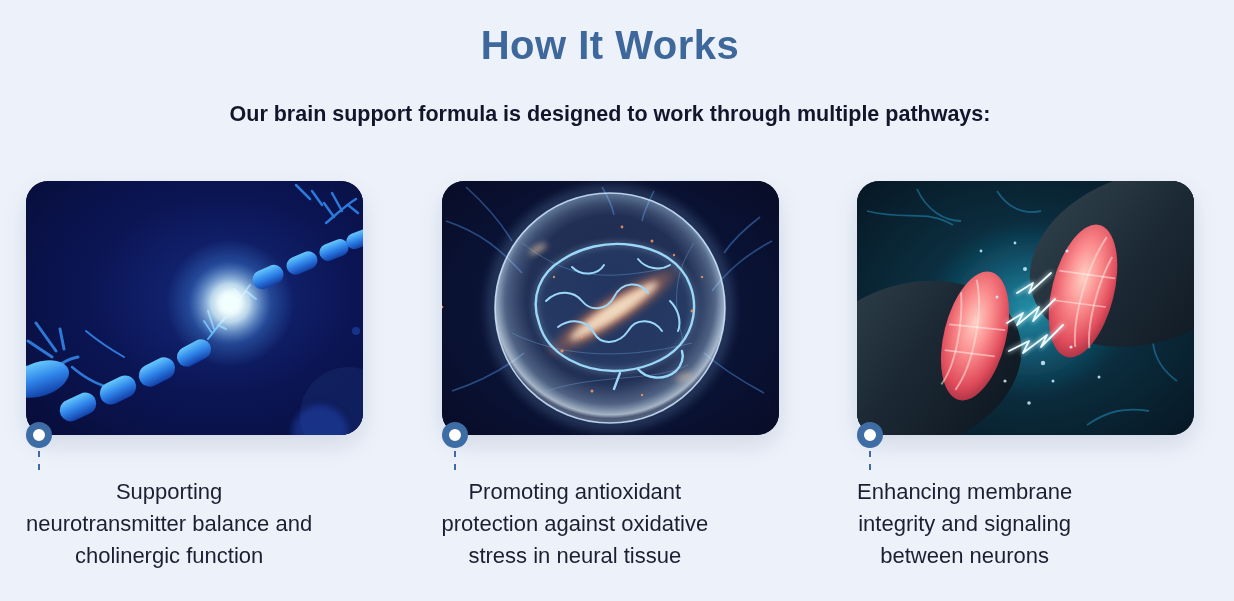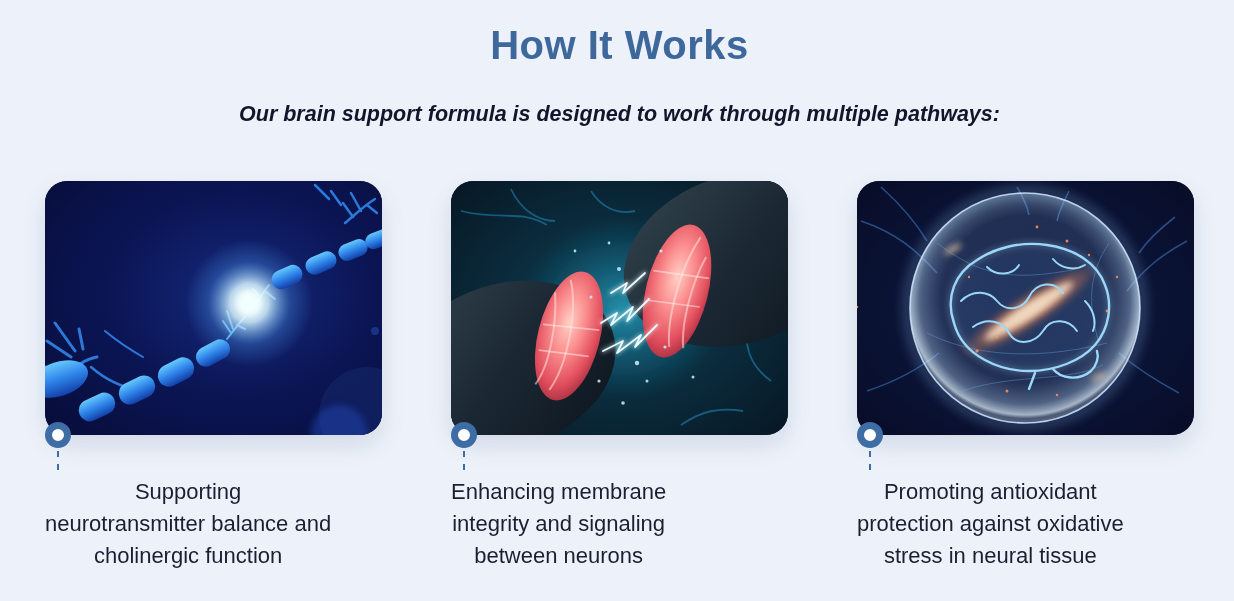--- a/index.html
+++ b/index.html
@@ -8,31 +8,30 @@
     --body-text:#1e1e32;
     --connector:#3e6ca5;
   }
   *{box-sizing:border-box;}
   html,body{margin:0;padding:0;}
   body{
     width:1234px;height:601px;overflow:hidden;
     background:var(--page-background);
     font-family:"Liberation Sans","DejaVu Sans",sans-serif;
   }
-  .section{width:1234px;height:601px;padding:20px 40px 0 45px;}
+  .section{width:1234px;height:601px;padding:20px 40px 0 26px;}
   .section-title{
     margin:0;text-align:center;
     font-size:40px;line-height:50px;font-weight:800;
     color:var(--title);letter-spacing:.5px;
   }
   .section-subtitle{
     margin:30px 0 0 0;text-align:center;
     font-size:21.5px;line-height:29px;font-weight:700;
     color:#14142b;
-    font-style:italic;
   }
   .cards{
     margin-top:52px;
     display:flex;justify-content:space-between;align-items:flex-start;
   }
   .card{width:337px;display:flex;flex-direction:column;align-items:flex-start;}
   .card-image{
     width:337px;height:254px;border-radius:22px;overflow:hidden;
     box-shadow:0 10px 24px rgba(20,40,90,.12);
     background:#0a1440;
@@ -141,20 +140,107 @@
           </g>
         </svg>
       </div>
       <div class="connector">
         <span class="connector-dot"></span>
         <span class="connector-dash"></span>
       </div>
       <p class="card-caption">Supporting
 neurotransmitter balance and
 cholinergic function</p>
+    </div>
+
+    <div class="card">
+      <div class="card-image" aria-label="brain-in-glowing-sphere-illustration">
+        <svg viewBox="0 0 337 254" preserveAspectRatio="none">
+          <defs>
+            <radialGradient id="g2bg" cx="50%" cy="50%" r="75%">
+              <stop offset="0%" stop-color="#101c46"></stop>
+              <stop offset="60%" stop-color="#0a1233"></stop>
+              <stop offset="100%" stop-color="#070b24"></stop>
+            </radialGradient>
+            <radialGradient id="g2sph" cx="50%" cy="46%" r="52%">
+              <stop offset="0%" stop-color="#9cc8f5" stop-opacity=".10"></stop>
+              <stop offset="70%" stop-color="#9cc8f5" stop-opacity=".15"></stop>
+              <stop offset="88%" stop-color="#bfe2ff" stop-opacity=".38"></stop>
+              <stop offset="97%" stop-color="#e6f5ff" stop-opacity=".70"></stop>
+              <stop offset="100%" stop-color="#eaf7ff" stop-opacity=".25"></stop>
+            </radialGradient>
+            <radialGradient id="g2or">
+              <stop offset="0%" stop-color="#ffd9b0" stop-opacity=".95"></stop>
+              <stop offset="40%" stop-color="#ff9050" stop-opacity=".75"></stop>
+              <stop offset="100%" stop-color="#ff7030" stop-opacity="0"></stop>
+            </radialGradient>
+            <filter id="g2b3" x="-80%" y="-80%" width="260%" height="260%">
+                <feGaussianBlur stdDeviation="3"></feGaussianBlur>
+              </filter>
+            <filter id="g2b6" x="-80%" y="-80%" width="260%" height="260%">
+                <feGaussianBlur stdDeviation="6"></feGaussianBlur>
+              </filter>
+          </defs>
+          <rect width="337" height="254" fill="url(#g2bg)"></rect>
+          <g stroke="#335f9e" stroke-width="1.6" opacity=".75" fill="none">
+            <path d="M4,40 C40,52 60,70 80,92"></path>
+            <path d="M24,6 C44,24 58,40 70,60"></path>
+            <path d="M330,60 C300,76 284,92 270,110 M318,36 C300,50 290,60 282,72"></path>
+            <path d="M10,210 C40,200 62,188 82,172"></path>
+            <path d="M322,212 C296,198 278,186 262,172"></path>
+            <path d="M160,6 C166,16 170,24 172,34 M212,10 C206,22 202,30 200,40"></path>
+          </g>
+          <circle cx="168" cy="127" r="117" fill="none" stroke="#8fc2f2" stroke-width="9" opacity=".3" filter="url(#g2b6)"></circle>
+          <circle cx="168" cy="127" r="115" fill="url(#g2sph)"></circle>
+          <circle cx="168" cy="127" r="115" fill="none" stroke="#cfe8ff" stroke-width="1.6" opacity=".85"></circle>
+          <g stroke="#6ea6dd" stroke-width="1" opacity=".4" fill="none">
+            <path d="M80,62 C120,92 150,102 220,88"></path>
+            <path d="M70,152 C110,172 170,182 250,162"></path>
+            <path d="M100,212 C150,192 210,202 246,184"></path>
+            <path d="M252,62 C232,92 230,122 242,162"></path>
+          </g>
+          <g transform="rotate(-33 172 130)">
+            <ellipse cx="172" cy="130" rx="82" ry="17" fill="url(#g2or)" filter="url(#g2b3)"></ellipse>
+            <ellipse cx="172" cy="130" rx="52" ry="7" fill="#ffe2c2" opacity=".9" filter="url(#g2b3)"></ellipse>
+          </g>
+          <g stroke="#bfe9ff" stroke-width="5" fill="none" opacity=".25" filter="url(#g2b3)">
+            <path d="M97,142 C88,116 98,92 120,79 C138,67 164,60 190,64 C218,68 240,82 248,104 C256,124 252,148 238,164 C224,180 198,190 172,190 C144,190 106,176 97,142 Z"></path>
+          </g>
+          <g stroke="#9bd7f8" stroke-width="2.4" fill="rgba(90,160,230,0.08)" stroke-linecap="round" stroke-linejoin="round">
+            <path d="M97,142 C88,116 98,92 120,79 C138,67 164,60 190,64 C218,68 240,82 248,104 C256,124 252,148 238,164 C224,180 198,190 172,190 C144,190 106,176 97,142 Z"></path>
+            <path d="M196,188 C204,198 222,200 234,190 C240,184 242,176 240,170" fill="none"></path>
+            <path d="M178,192 L172,208" fill="none"></path>
+            <path d="M104,120 C116,108 132,110 140,120 C150,132 166,128 172,116 C180,100 198,100 206,112" fill="none" stroke-width="2"></path>
+            <path d="M116,146 C130,136 146,140 152,152 C160,166 178,162 186,150 C194,136 212,138 220,150" fill="none" stroke-width="2"></path>
+            <path d="M130,86 C140,96 156,94 162,84 M196,78 C204,88 218,90 228,84 M228,120 C236,128 240,140 236,150" fill="none" stroke-width="2"></path>
+          </g>
+          <g fill="#ff9558" opacity=".85">
+            <circle cx="120" cy="170" r="1.6"></circle>
+              <circle cx="140" cy="156" r="1.3"></circle>
+              <circle cx="210" cy="60" r="1.5"></circle>
+            <circle cx="232" cy="74" r="1.2"></circle>
+              <circle cx="250" cy="130" r="1.4"></circle>
+              <circle cx="112" cy="96" r="1.2"></circle>
+            <circle cx="150" cy="210" r="1.5"></circle>
+              <circle cx="200" cy="214" r="1.2"></circle>
+              <circle cx="80,126" cy="126" r="1.3"></circle>
+            <circle cx="260" cy="96" r="1.2"></circle>
+              <circle cx="180" cy="46" r="1.4"></circle>
+          </g>
+          <ellipse cx="96" cy="68" rx="10" ry="3" fill="#ffd9ae" opacity=".7" transform="rotate(-30 96 68)" filter="url(#g2b3)"></ellipse>
+          <ellipse cx="242" cy="196" rx="9" ry="3" fill="#ffd9ae" opacity=".55" transform="rotate(-20 242 196)" filter="url(#g2b3)"></ellipse>
+        </svg>
+      </div>
+      <div class="connector">
+        <span class="connector-dot"></span>
+        <span class="connector-dash"></span>
+      </div>
+      <p class="card-caption">Promoting antioxidant
+protection against oxidative
+stress in neural tissue</p>
     </div>
 
     <div class="card">
       <div class="card-image" aria-label="synapse-between-neurons-illustration">
         <svg viewBox="0 0 337 254" preserveAspectRatio="none">
           <defs>
             <radialGradient id="g3bg" cx="50%" cy="50%" r="75%">
               <stop offset="0%" stop-color="#0e4257"></stop>
               <stop offset="55%" stop-color="#0a2838"></stop>
               <stop offset="100%" stop-color="#061420"></stop>
@@ -234,101 +320,14 @@
       </div>
       <div class="connector">
         <span class="connector-dot"></span>
         <span class="connector-dash"></span>
       </div>
       <p class="card-caption">Enhancing membrane
 integrity and signaling
 between neurons</p>
     </div>
 
-    <div class="card">
-      <div class="card-image" aria-label="brain-in-glowing-sphere-illustration">
-        <svg viewBox="0 0 337 254" preserveAspectRatio="none">
-          <defs>
-            <radialGradient id="g2bg" cx="50%" cy="50%" r="75%">
-              <stop offset="0%" stop-color="#101c46"></stop>
-              <stop offset="60%" stop-color="#0a1233"></stop>
-              <stop offset="100%" stop-color="#070b24"></stop>
-            </radialGradient>
-            <radialGradient id="g2sph" cx="50%" cy="46%" r="52%">
-              <stop offset="0%" stop-color="#9cc8f5" stop-opacity=".10"></stop>
-              <stop offset="70%" stop-color="#9cc8f5" stop-opacity=".15"></stop>
-              <stop offset="88%" stop-color="#bfe2ff" stop-opacity=".38"></stop>
-              <stop offset="97%" stop-color="#e6f5ff" stop-opacity=".70"></stop>
-              <stop offset="100%" stop-color="#eaf7ff" stop-opacity=".25"></stop>
-            </radialGradient>
-            <radialGradient id="g2or">
-              <stop offset="0%" stop-color="#ffd9b0" stop-opacity=".95"></stop>
-              <stop offset="40%" stop-color="#ff9050" stop-opacity=".75"></stop>
-              <stop offset="100%" stop-color="#ff7030" stop-opacity="0"></stop>
-            </radialGradient>
-            <filter id="g2b3" x="-80%" y="-80%" width="260%" height="260%">
-                <feGaussianBlur stdDeviation="3"></feGaussianBlur>
-              </filter>
-            <filter id="g2b6" x="-80%" y="-80%" width="260%" height="260%">
-                <feGaussianBlur stdDeviation="6"></feGaussianBlur>
-              </filter>
-          </defs>
-          <rect width="337" height="254" fill="url(#g2bg)"></rect>
-          <g stroke="#335f9e" stroke-width="1.6" opacity=".75" fill="none">
-            <path d="M4,40 C40,52 60,70 80,92"></path>
-            <path d="M24,6 C44,24 58,40 70,60"></path>
-            <path d="M330,60 C300,76 284,92 270,110 M318,36 C300,50 290,60 282,72"></path>
-            <path d="M10,210 C40,200 62,188 82,172"></path>
-            <path d="M322,212 C296,198 278,186 262,172"></path>
-            <path d="M160,6 C166,16 170,24 172,34 M212,10 C206,22 202,30 200,40"></path>
-          </g>
-          <circle cx="168" cy="127" r="117" fill="none" stroke="#8fc2f2" stroke-width="9" opacity=".3" filter="url(#g2b6)"></circle>
-          <circle cx="168" cy="127" r="115" fill="url(#g2sph)"></circle>
-          <circle cx="168" cy="127" r="115" fill="none" stroke="#cfe8ff" stroke-width="1.6" opacity=".85"></circle>
-          <g stroke="#6ea6dd" stroke-width="1" opacity=".4" fill="none">
-            <path d="M80,62 C120,92 150,102 220,88"></path>
-            <path d="M70,152 C110,172 170,182 250,162"></path>
-            <path d="M100,212 C150,192 210,202 246,184"></path>
-            <path d="M252,62 C232,92 230,122 242,162"></path>
-          </g>
-          <g transform="rotate(-33 172 130)">
-            <ellipse cx="172" cy="130" rx="82" ry="17" fill="url(#g2or)" filter="url(#g2b3)"></ellipse>
-            <ellipse cx="172" cy="130" rx="52" ry="7" fill="#ffe2c2" opacity=".9" filter="url(#g2b3)"></ellipse>
-          </g>
-          <g stroke="#bfe9ff" stroke-width="5" fill="none" opacity=".25" filter="url(#g2b3)">
-            <path d="M97,142 C88,116 98,92 120,79 C138,67 164,60 190,64 C218,68 240,82 248,104 C256,124 252,148 238,164 C224,180 198,190 172,190 C144,190 106,176 97,142 Z"></path>
-          </g>
-          <g stroke="#9bd7f8" stroke-width="2.4" fill="rgba(90,160,230,0.08)" stroke-linecap="round" stroke-linejoin="round">
-            <path d="M97,142 C88,116 98,92 120,79 C138,67 164,60 190,64 C218,68 240,82 248,104 C256,124 252,148 238,164 C224,180 198,190 172,190 C144,190 106,176 97,142 Z"></path>
-            <path d="M196,188 C204,198 222,200 234,190 C240,184 242,176 240,170" fill="none"></path>
-            <path d="M178,192 L172,208" fill="none"></path>
-            <path d="M104,120 C116,108 132,110 140,120 C150,132 166,128 172,116 C180,100 198,100 206,112" fill="none" stroke-width="2"></path>
-            <path d="M116,146 C130,136 146,140 152,152 C160,166 178,162 186,150 C194,136 212,138 220,150" fill="none" stroke-width="2"></path>
-            <path d="M130,86 C140,96 156,94 162,84 M196,78 C204,88 218,90 228,84 M228,120 C236,128 240,140 236,150" fill="none" stroke-width="2"></path>
-          </g>
-          <g fill="#ff9558" opacity=".85">
-            <circle cx="120" cy="170" r="1.6"></circle>
-              <circle cx="140" cy="156" r="1.3"></circle>
-              <circle cx="210" cy="60" r="1.5"></circle>
-            <circle cx="232" cy="74" r="1.2"></circle>
-              <circle cx="250" cy="130" r="1.4"></circle>
-              <circle cx="112" cy="96" r="1.2"></circle>
-            <circle cx="150" cy="210" r="1.5"></circle>
-              <circle cx="200" cy="214" r="1.2"></circle>
-              <circle cx="80,126" cy="126" r="1.3"></circle>
-            <circle cx="260" cy="96" r="1.2"></circle>
-              <circle cx="180" cy="46" r="1.4"></circle>
-          </g>
-          <ellipse cx="96" cy="68" rx="10" ry="3" fill="#ffd9ae" opacity=".7" transform="rotate(-30 96 68)" filter="url(#g2b3)"></ellipse>
-          <ellipse cx="242" cy="196" rx="9" ry="3" fill="#ffd9ae" opacity=".55" transform="rotate(-20 242 196)" filter="url(#g2b3)"></ellipse>
-        </svg>
-      </div>
-      <div class="connector">
-        <span class="connector-dot"></span>
-        <span class="connector-dash"></span>
-      </div>
-      <p class="card-caption">Promoting antioxidant
-protection against oxidative
-stress in neural tissue</p>
-    </div>
-
   </div>
 </section>
 
 </body></html>

